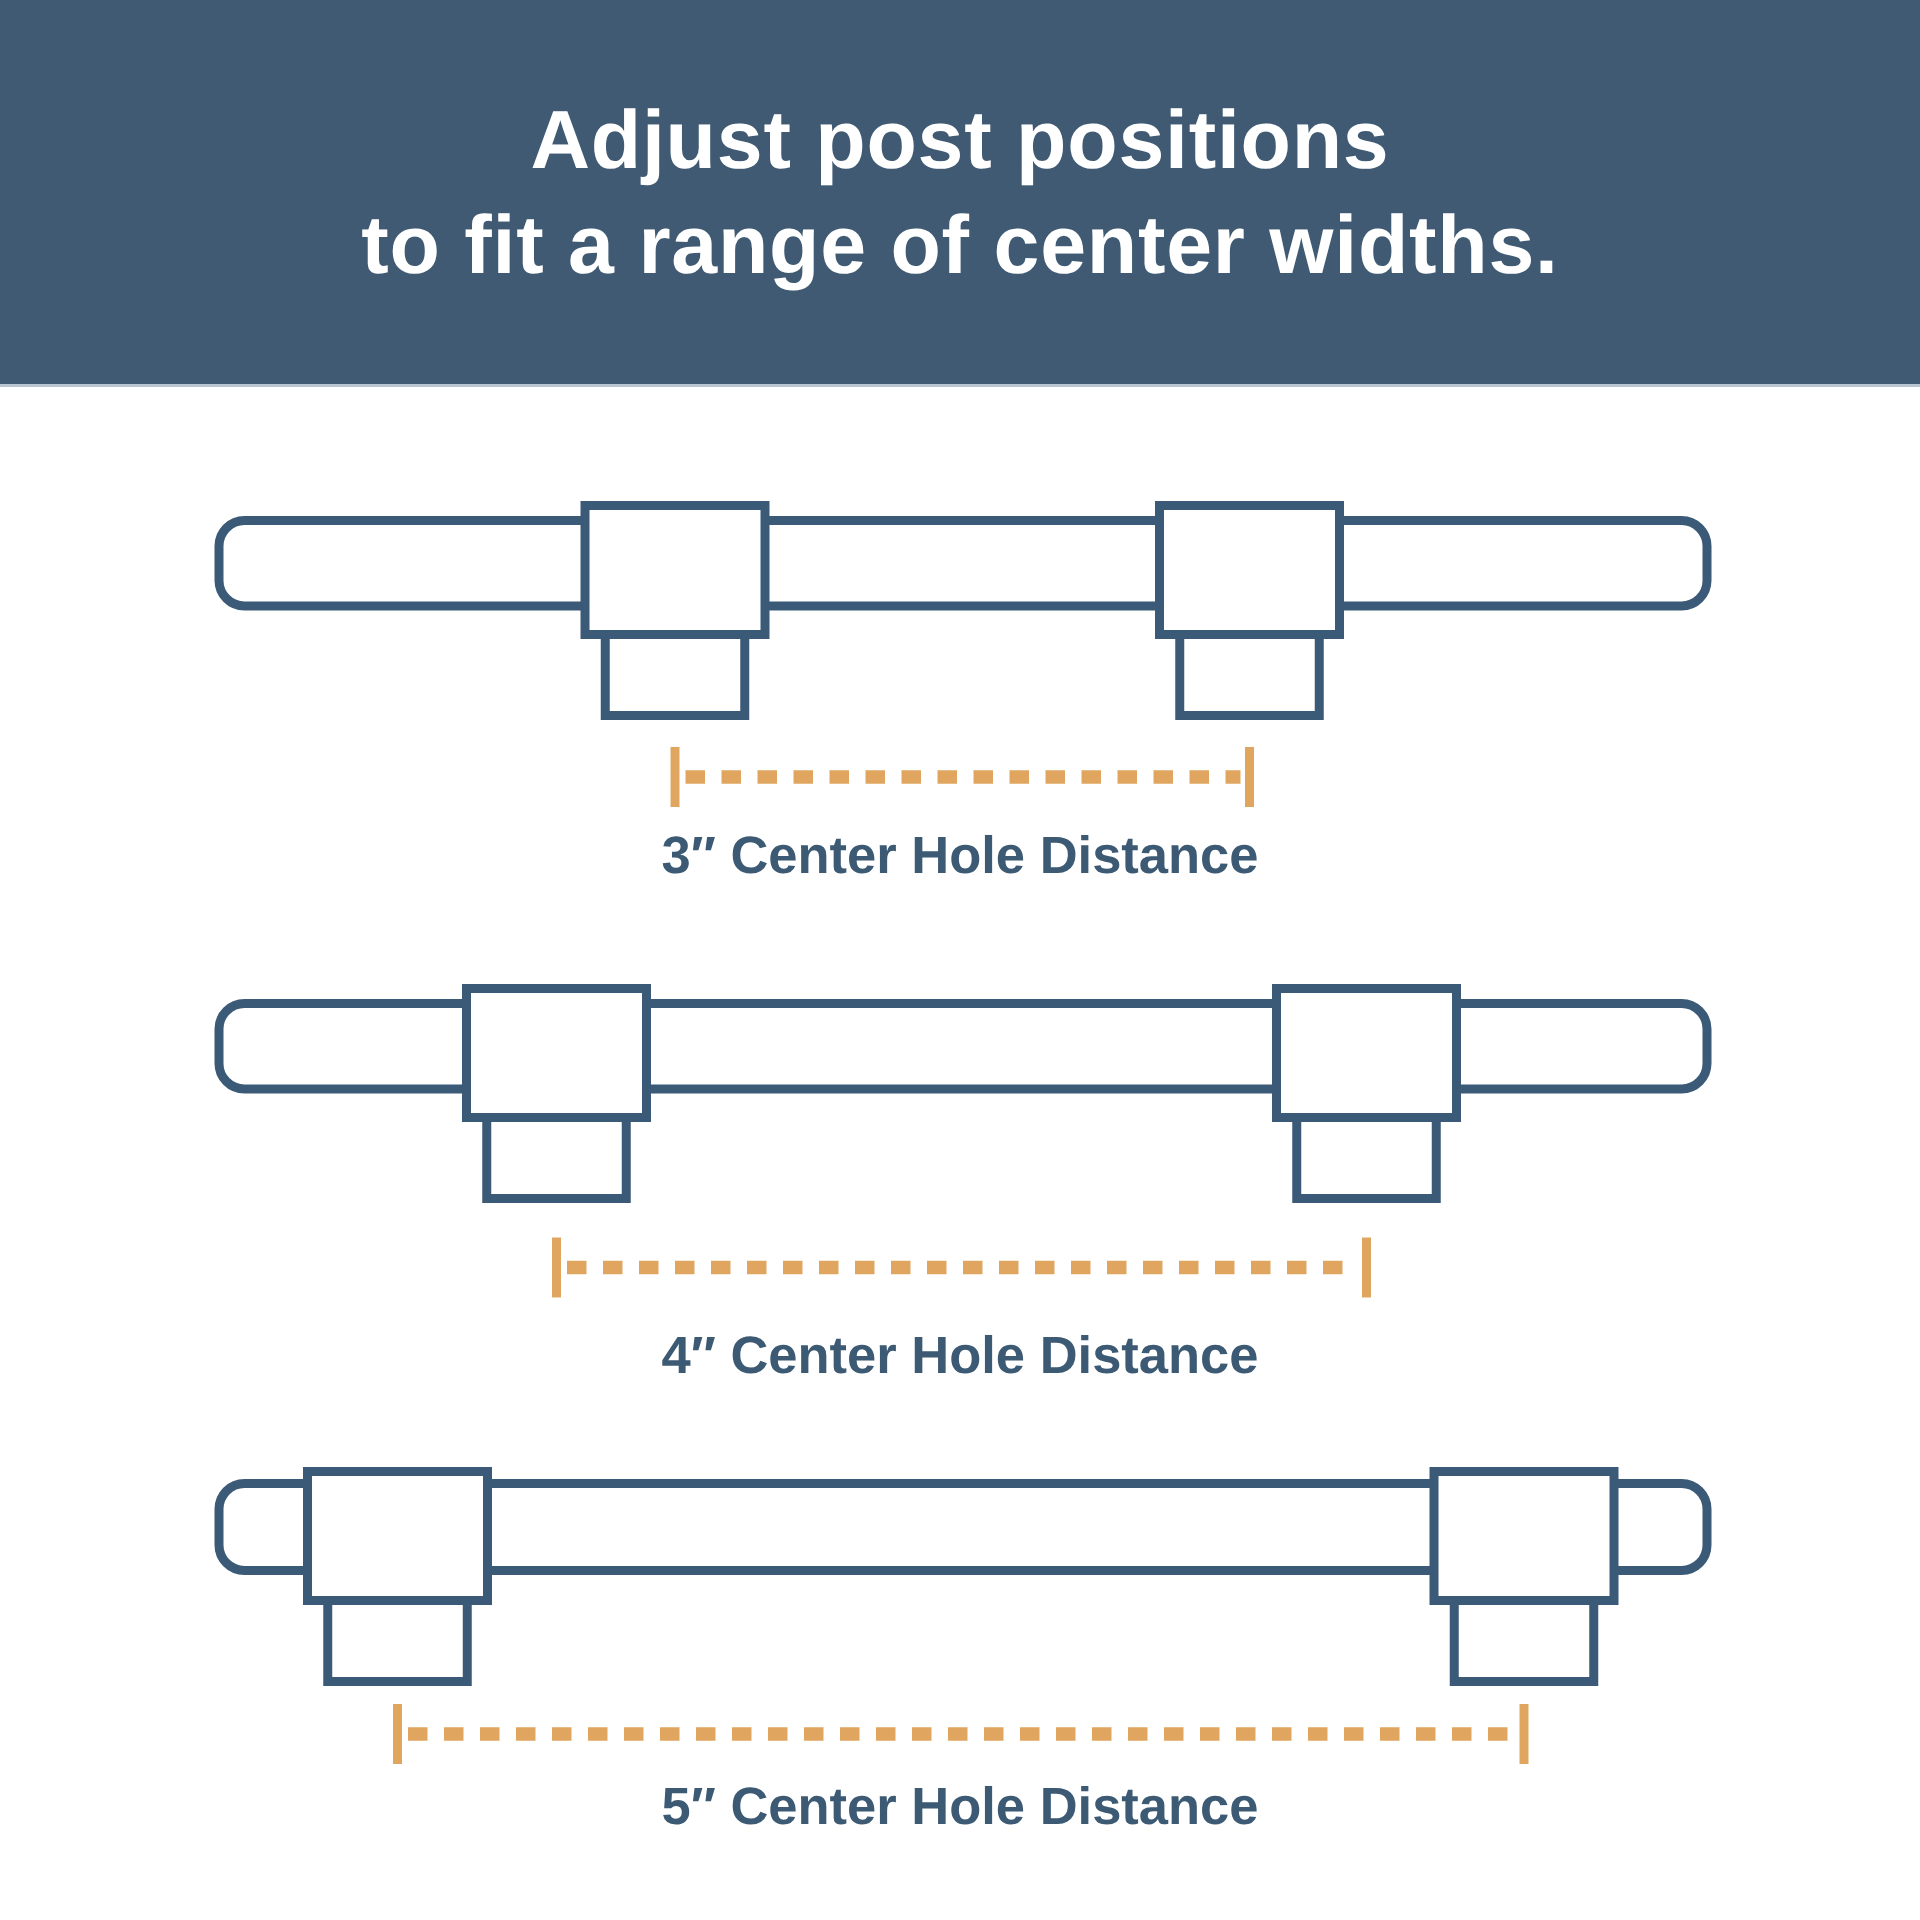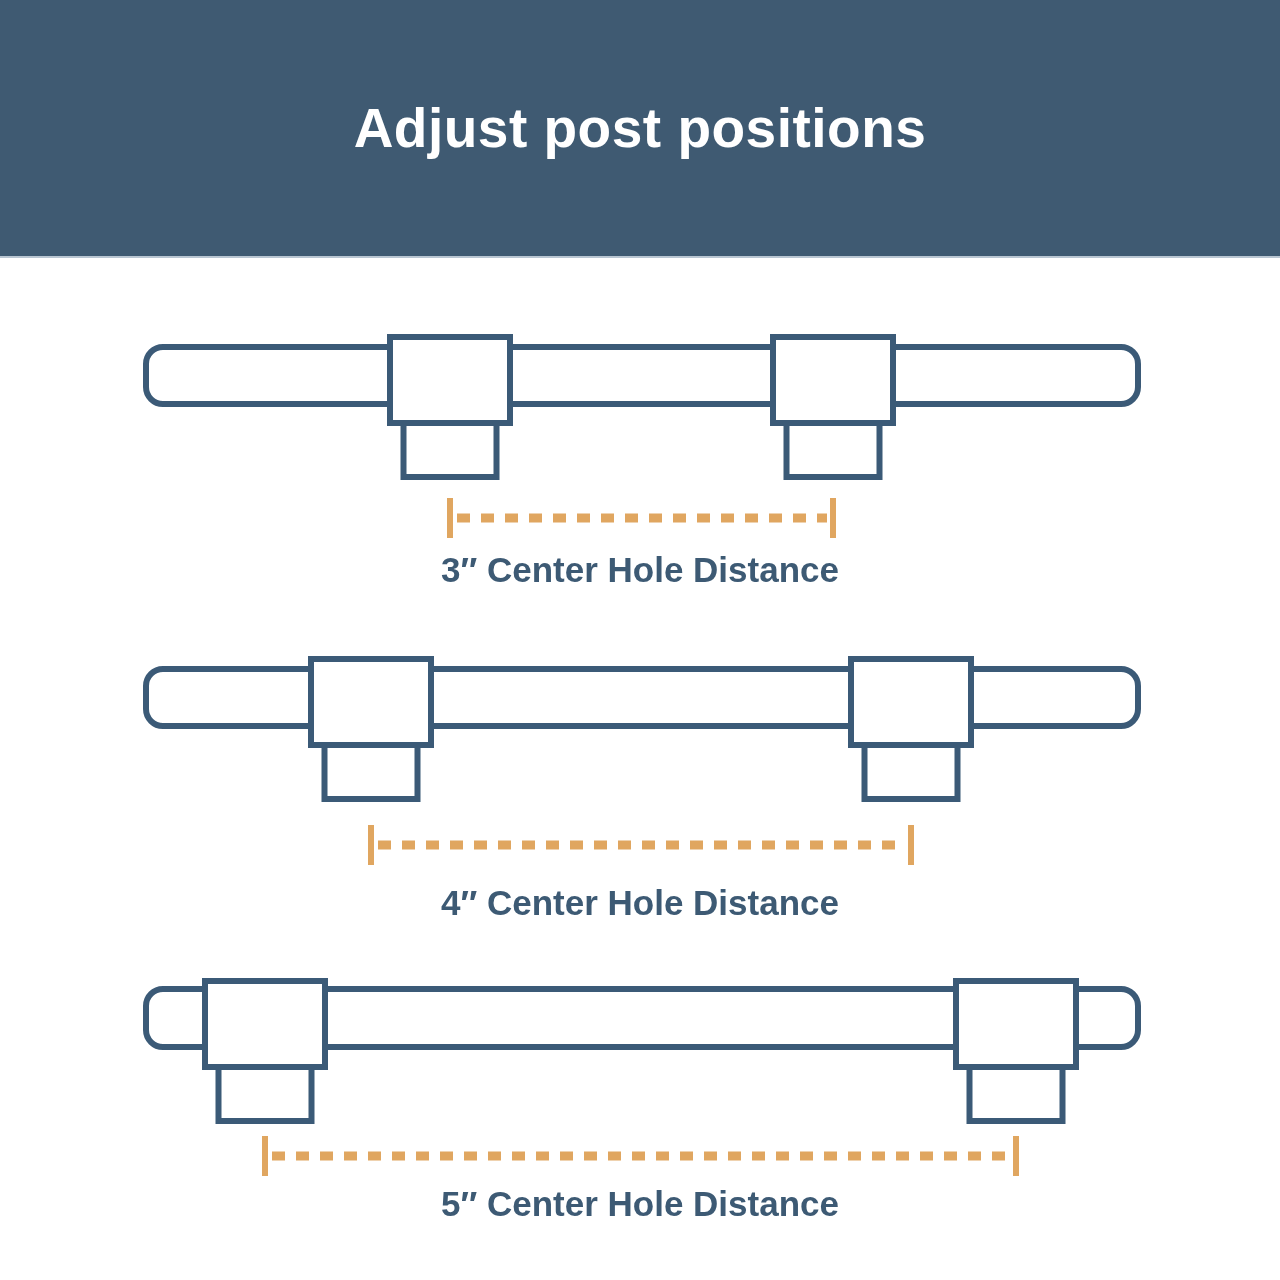--- a/index.html
+++ b/index.html
@@ -74,20 +74,21 @@
     text-anchor: middle;
   }
 </style>
 </head>
 <body>
 
 <div class="page">
 
   <div class="banner">
     <div class="title-line">Adjust post positions</div>
+    <div class="title-line">to fit a range of center widths.</div>
   </div>
 
   <svg class="diagrams" viewBox="0 0 1280 1280">
 
     <g>
       <rect class="bar" x="146" y="347" width="992" height="57" rx="17"></rect>
       <path class="stem" d="M 403.5 423 L 403.5 477 L 496.5 477 L 496.5 423"></path>
       <path class="stem" d="M 786.5 423 L 786.5 477 L 879.5 477 L 879.5 423"></path>
       <rect class="post" x="390" y="337" width="120" height="86"></rect>
       <rect class="post" x="773" y="337" width="120" height="86"></rect>

